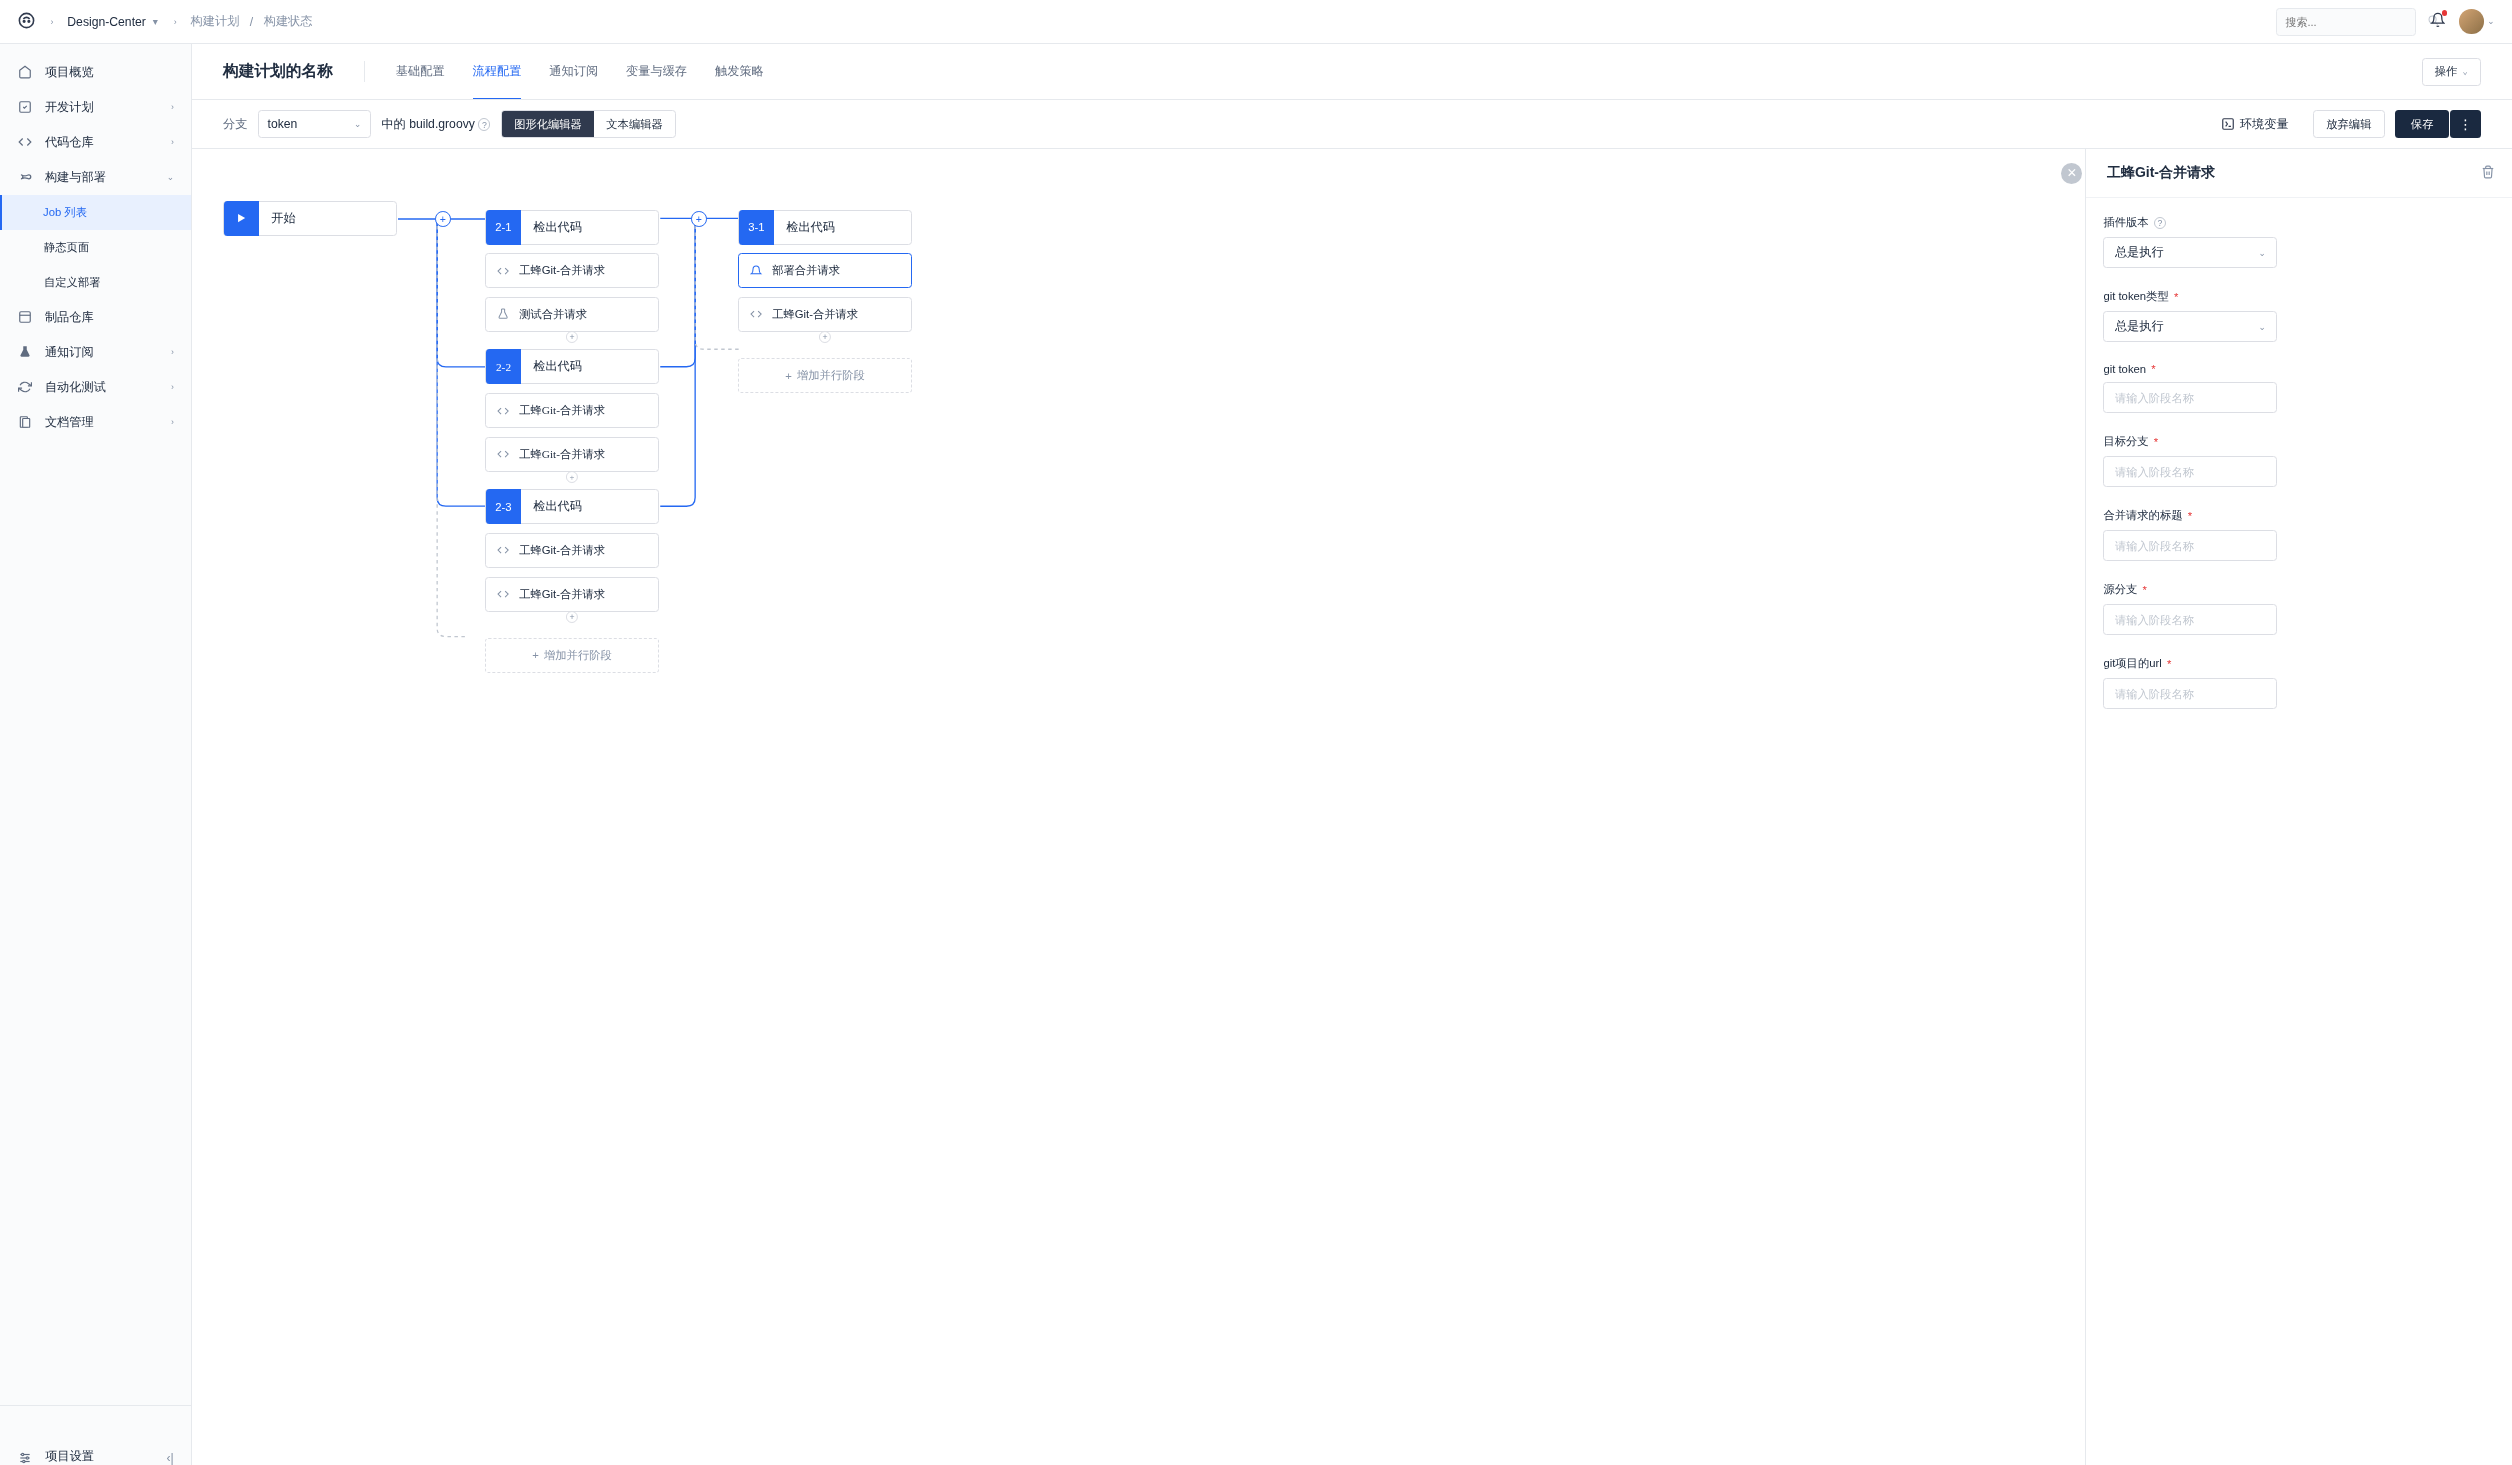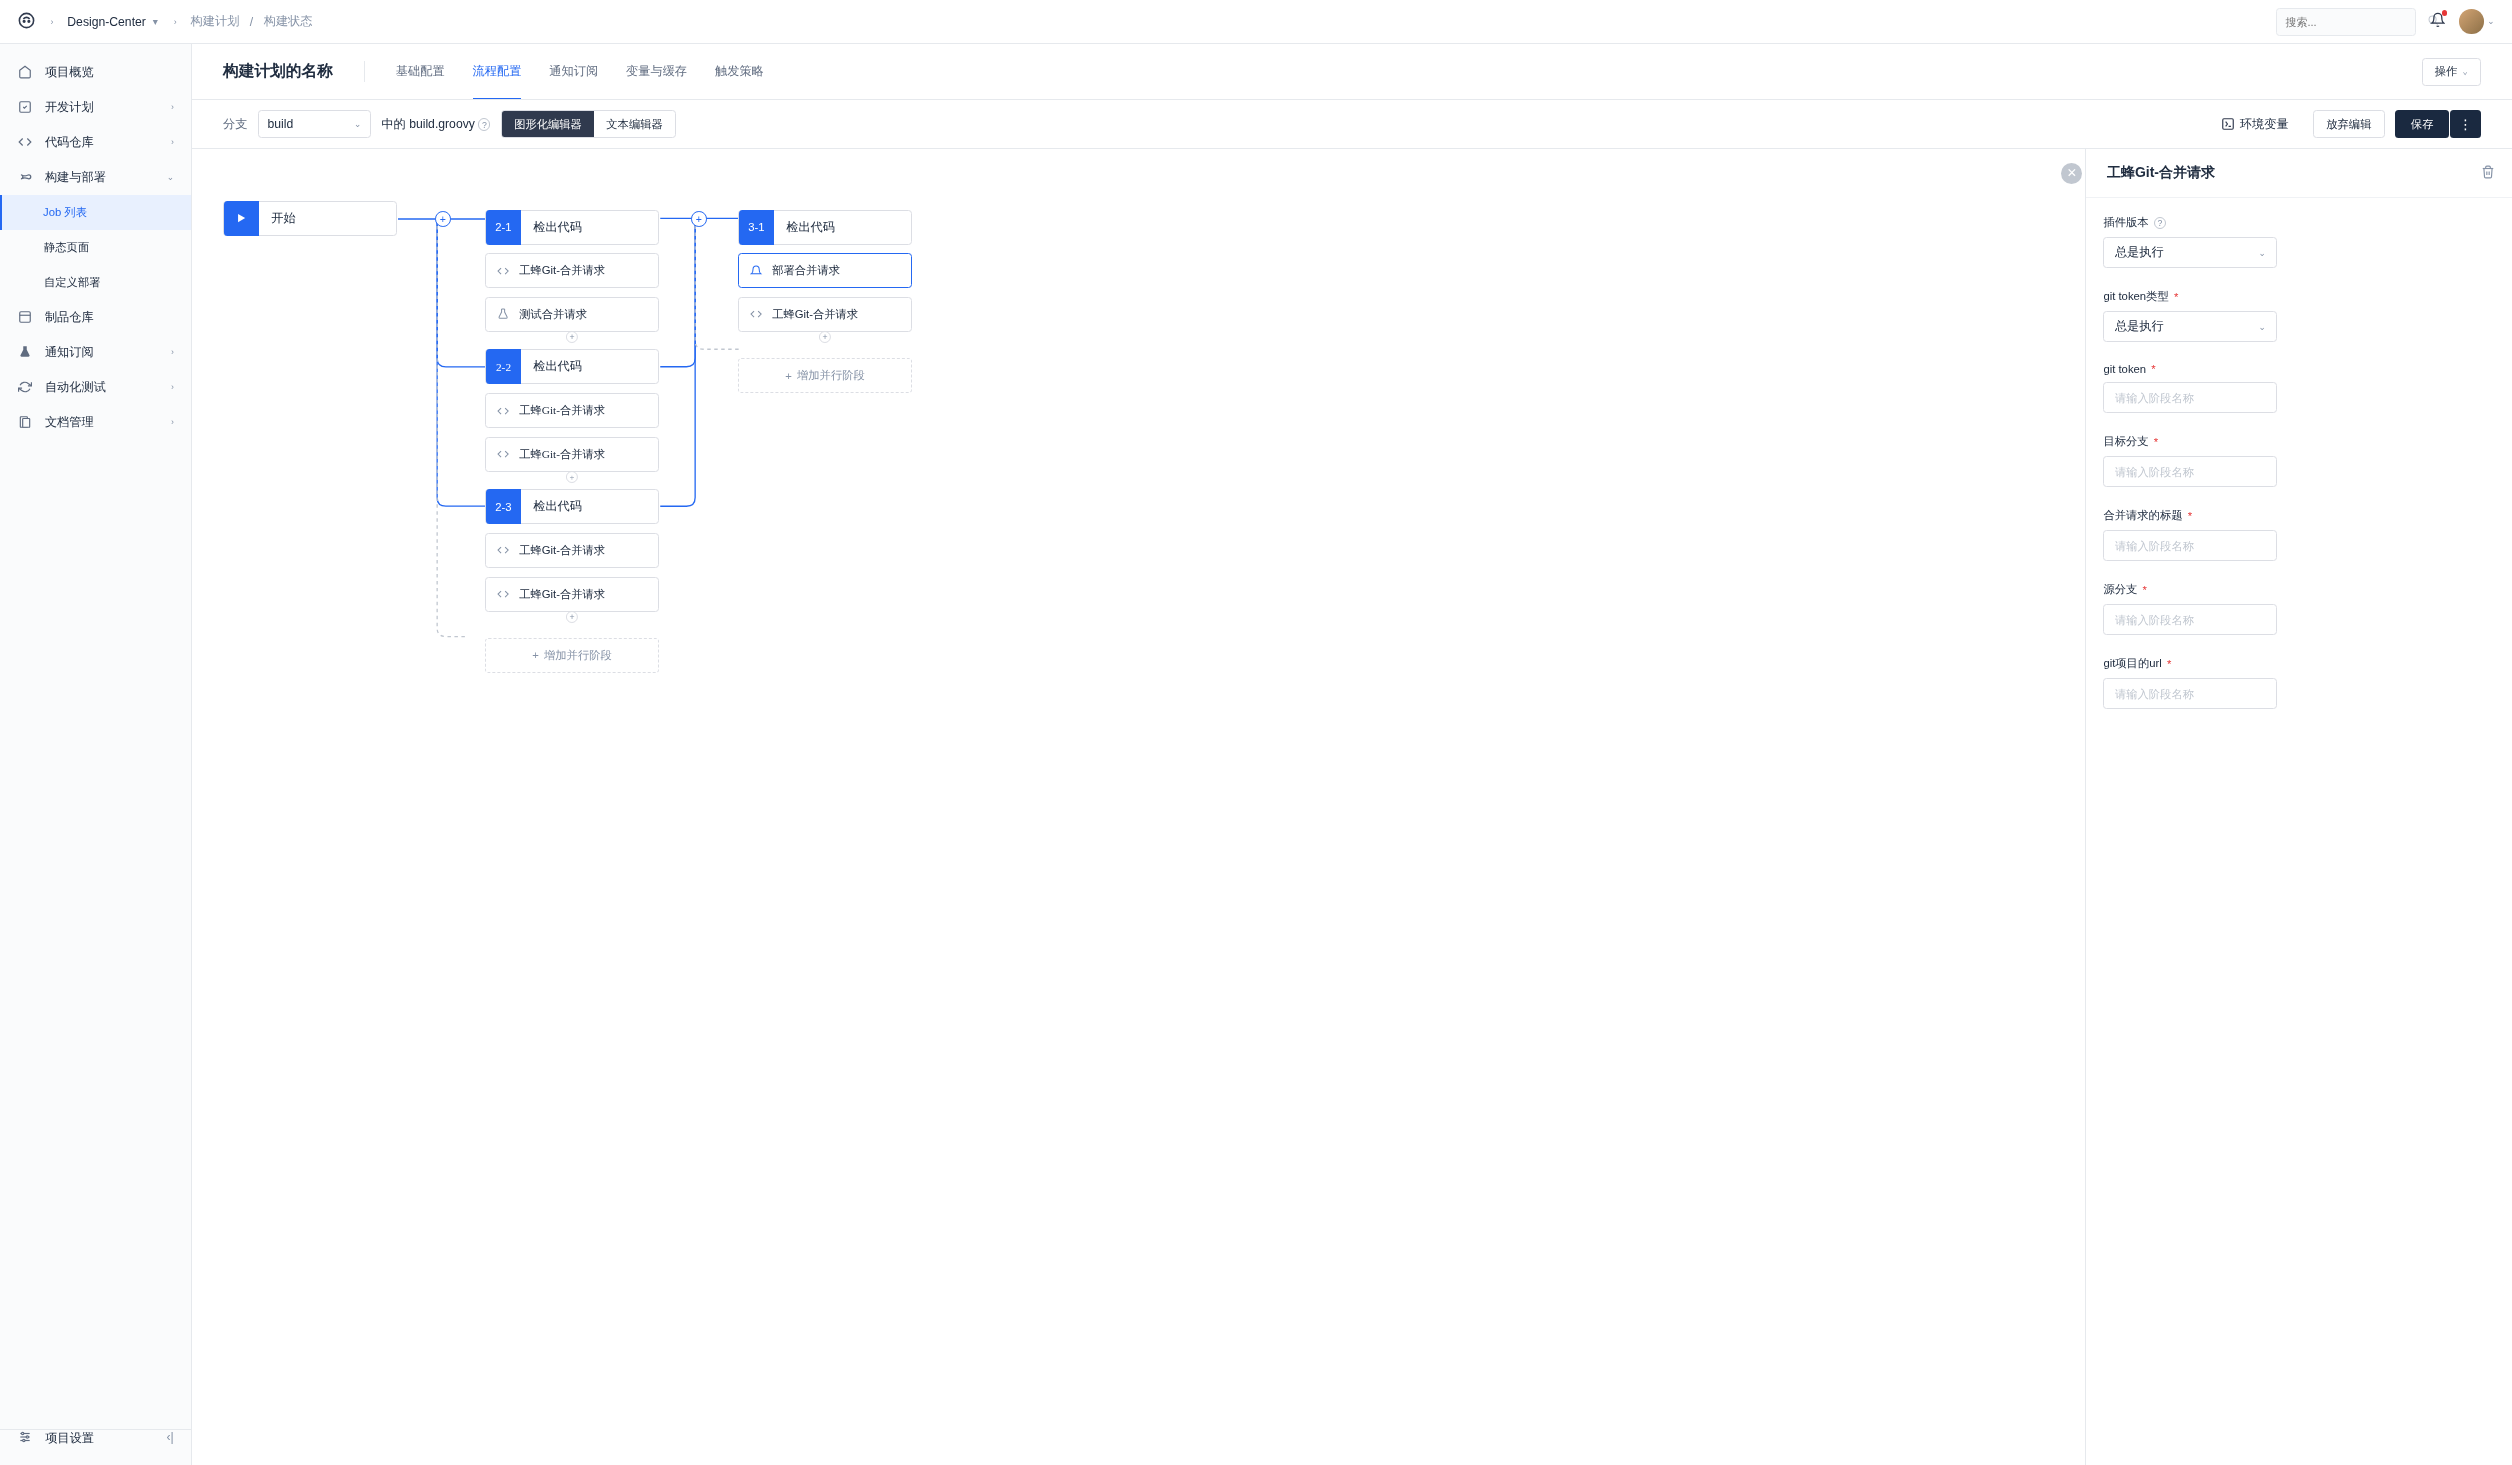--- a/index.html
+++ b/index.html
@@ -21,21 +21,21 @@
     
     .layout { display: flex; height: calc(100vh - 44px); }
     .sidebar { width: 192px; border-right: 0.9px solid #e6e9ed; display: flex; flex-direction: column; background: #fafbfc; }
     .nav { flex: 1; padding-top: 10.5px; overflow-y: auto; }
     .nav-item { height: 35px; display: flex; align-items: center; padding: 0 17px; gap: 12.2px; cursor: pointer; color: #202d40; }
     .nav-item.sub { padding-left: 44px; font-size: 11.3px; }
     .nav-item.active { background: #e8f0fe; color: #2468f2; border-left: 2.6px solid #2468f2; padding-left: 41px; }
     .nav-icon { width: 15.7px; display: flex; align-items: center; justify-content: center; color: #606c80; }
     .nav-label { flex: 1; }
     .nav-exp { color: #8592a6; font-size: 8.7px; }
-    .sidebar-footer { border-top: 0.9px solid #e6e9ed; height: 36px; display: flex; align-items: flex-start; padding: 0 17.4px; gap: 12.2px; margin-top: 13px; }
+    .sidebar-footer { border-top: 0.9px solid #e6e9ed; height: 60px; display: flex; align-items: flex-end; padding: 0 17.4px; gap: 12.2px; margin-top: 13px; }
     .collapse-btn { margin-left: auto; cursor: pointer; color: #8592a6; }
     
     .main { flex: 1; display: flex; flex-direction: column; overflow: hidden; }
     .header-row { height: 56px; display: flex; align-items: center; padding: 0 31px; gap: 31px; border-bottom: 0.9px solid #e6e9ed; }
     .page-title { font-size: 15.7px; font-weight: 600; color: #202d40; padding-right: 31px; border-right: 0.9px solid #e6e9ed; }
     .tabs { display: flex; gap: 28px; height: 100%; align-items: center; }
     .tab { cursor: pointer; color: #606c80; height: 100%; display: flex; align-items: center; border-bottom: 1.7px solid transparent; }
     .tab.active { color: #2468f2; border-bottom-color: #2468f2; font-weight: 500; }
     .header-spacer { flex: 1; }
     .btn-outline { height: 28px; padding: 0 12.2px; border: 0.9px solid #dcdee4; background: #fff; border-radius: 3.5px; cursor: pointer; display: flex; align-items: center; gap: 5.2px; font-size: 11.3px; color: #202d40; font-family: Liberation Mono, monospace; }
@@ -253,21 +253,21 @@
       <div class="header-spacer"></div>
       <button class="btn-outline">
         <span>操作</span>
         <span class="chevron">⌄</span>
       </button>
     </div>
 
     <div class="toolbar">
       <span class="tb-label">分支</span>
       <div class="select">
-        <span>build</span>
+        <span>token</span>
         <span class="chevron">⌄</span>
       </div>
       <span><span>中的 build.groovy</span> <span class="info-circle">?</span></span>
       <div class="editor-toggle">
         <div class="opt active">图形化编辑器</div>
         <div class="opt">文本编辑器</div>
       </div>
       <div class="tb-spacer"></div>
       <div style="display:flex;align-items:center;gap:5.2px;cursor:pointer;">
         <svg width="14" height="14" viewBox="0 0 24 24" fill="none" stroke="#303a4e" stroke-width="2">

